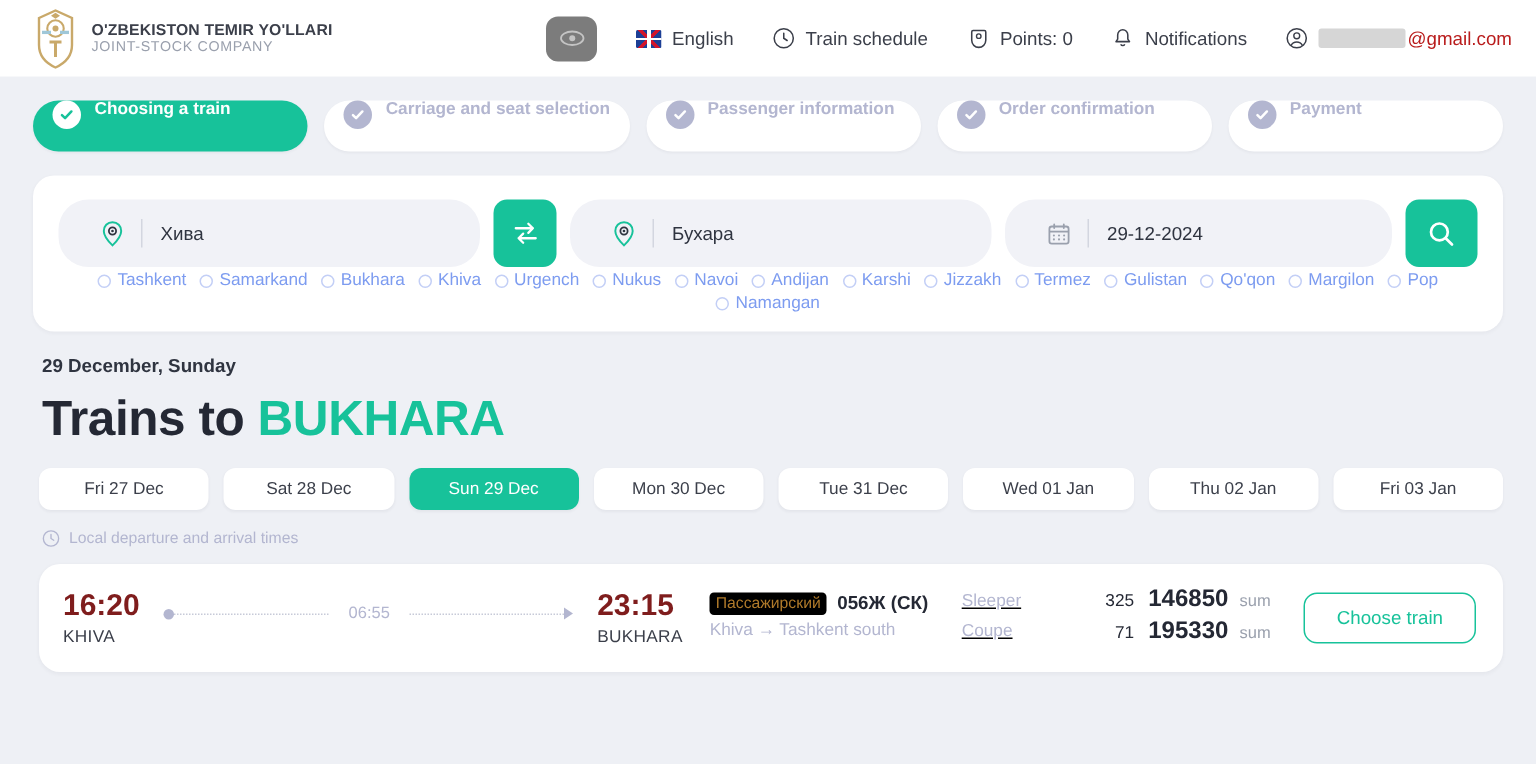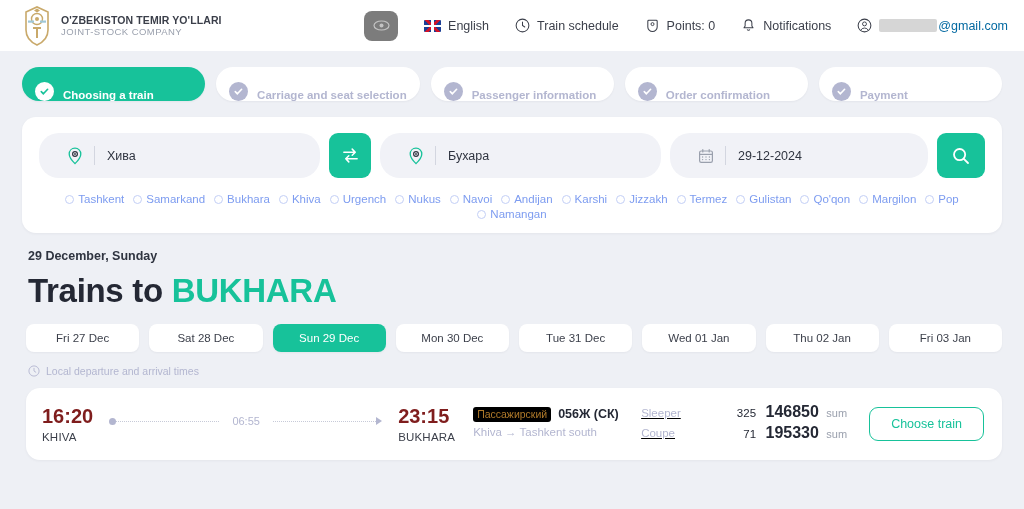--- a/index.html
+++ b/index.html
@@ -55,30 +55,30 @@
       linear-gradient(to right, transparent 42%, #fff 42%, #fff 58%, transparent 58%),
       linear-gradient(45deg, transparent 44%, #cf142b 44%, #cf142b 56%, transparent 56%),
       linear-gradient(-45deg, transparent 44%, #cf142b 44%, #cf142b 56%, transparent 56%),
       #1c3f95;
   }
   .mask-email {
     display: inline-block; width: 58px; height: 13px;
     background: #d6d6d6; border-radius: 2px; vertical-align: middle;
     margin-right: 1px;
   }
-  .email-wrap { display:flex; align-items:flex-start; font-size:12.5px; color:#0369a1;}
+  .email-wrap { display:flex; align-items:flex-start; font-size:12.5px; color:#b91c1c;}
 
   
   .stepper {
     display: flex; gap: 11px;
     padding: 16px 22px 0 22px;
   }
   .step {
     flex: 1 1 0; height: 34px; border-radius: 17px;
-    background: #ffffff; display: flex; align-items: flex-end;
+    background: #ffffff; display: flex; align-items: flex-start;
     gap: 9px; padding: 0 13px; cursor: pointer;
     box-shadow: 0 1px 2px rgba(30,35,60,.05);
   }
   .step.active { background: #17c29a; }
   .step-check {
     width: 19px; height: 19px; border-radius: 50%;
     background: #b3b6d0; display: flex; align-items: center;
     justify-content: center; flex: 0 0 19px;
   }
   .step.active .step-check { background: #ffffff; }
@@ -113,21 +113,21 @@
   .swap-btn, .search-btn {
     height: 45px; border-radius: 9px; background: #17c29a;
     border: none; cursor: pointer; display: flex;
     align-items: center; justify-content: center; flex: 0 0 auto;
   }
   .swap-btn { width: 42px; }
   .search-btn { width: 48px; }
 
   .cities {
     display: flex; flex-wrap: wrap; justify-content: center;
-    gap: 3px 9px; margin-top: 15px;
+    gap: 3px 9px; margin-top: 3px;
   }
   .city {
     display: flex; align-items: center; gap: 4px;
     font-size: 11.5px; color: #7d9cf0; cursor: pointer;
   }
   .city-dot {
     width: 9px; height: 9px; border-radius: 50%;
     border: 1.5px solid #c3cff6; flex: 0 0 9px;
   }
 

